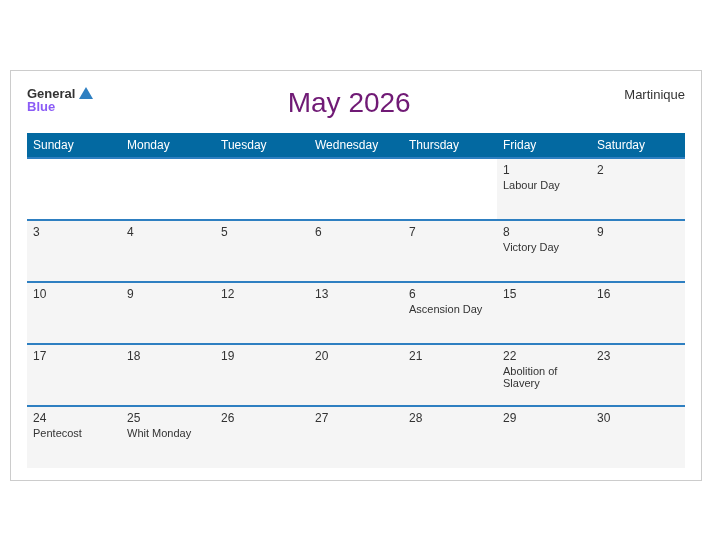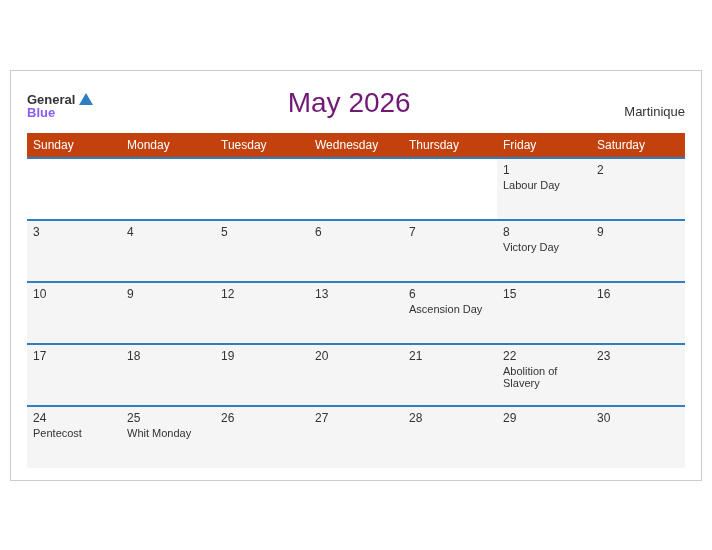--- a/index.html
+++ b/index.html
@@ -13,21 +13,21 @@
       justify-content: center;
     }
     .calendar-wrapper {
       width: 692px;
       background: #fff;
       border: 1px solid #ccc;
       padding: 16px 16px 12px 16px;
     }
     .header {
       display: flex;
-      align-items: flex-end;
+      align-items: flex-start;
       justify-content: space-between;
       margin-bottom: 14px;
     }
     .logo {
       display: flex;
       flex-direction: column;
       line-height: 1;
     }
     .logo-general {
       font-size: 13px;
@@ -64,21 +64,21 @@
       font-size: 13px;
       color: #333;
       text-align: right;
       min-width: 80px;
     }
     .calendar-table {
       width: 100%;
       border-collapse: collapse;
     }
     .calendar-table thead tr th {
-      background: #c2410c;
+      background: #0369a1;
       color: #fff;
       font-size: 12px;
       font-weight: normal;
       padding: 5px 6px;
       text-align: left;
       border: none;
     }
     .calendar-table tbody tr td {
       vertical-align: top;
       width: 14.28%;

